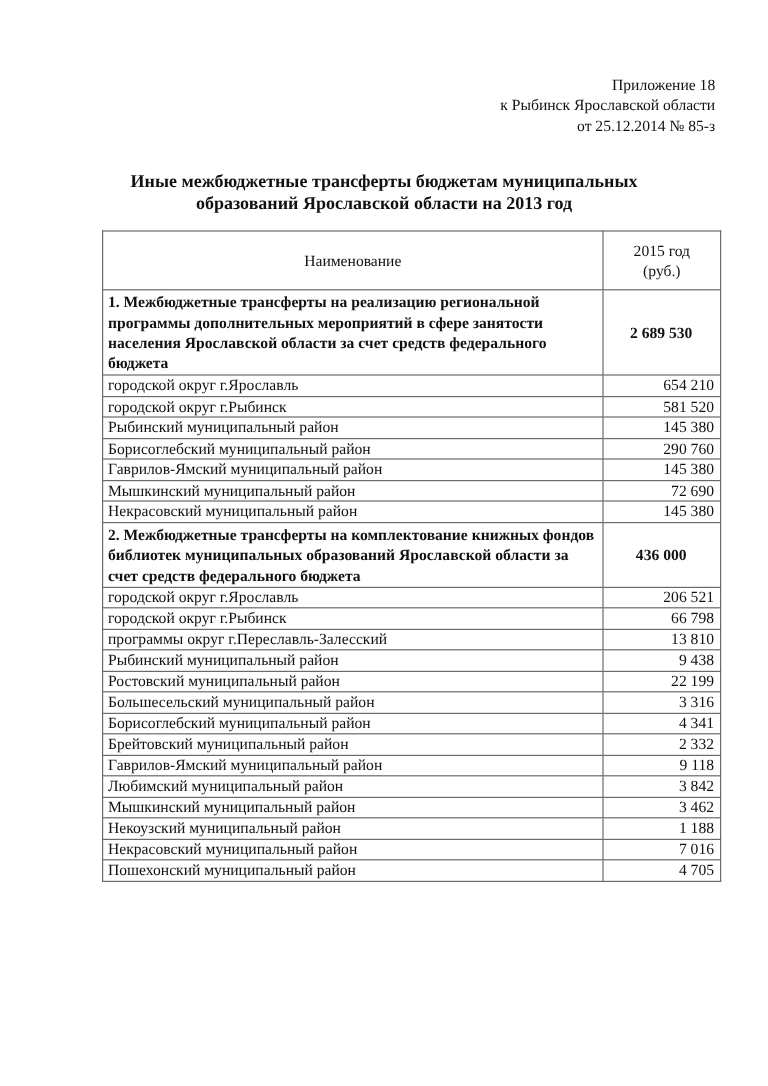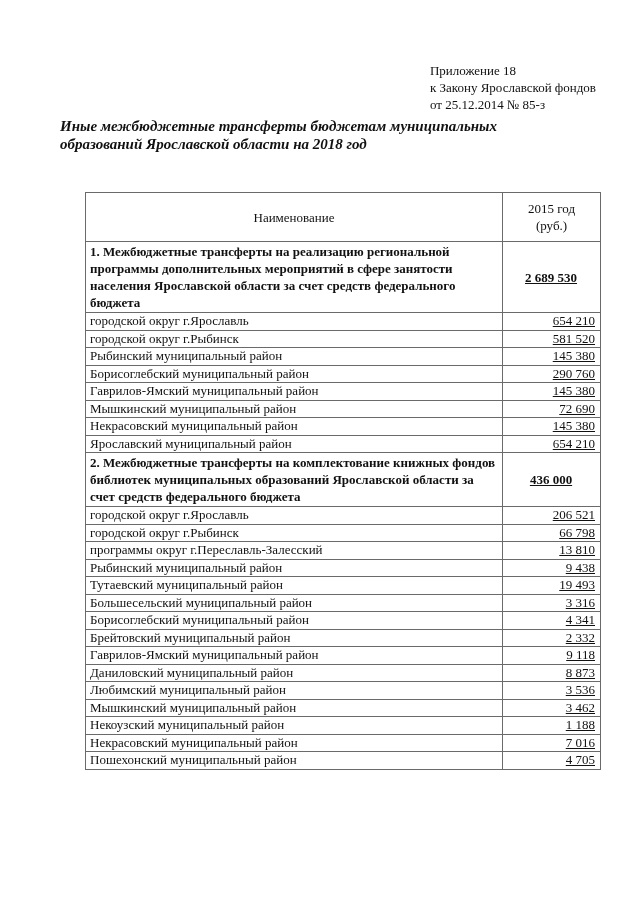--- a/index.html
+++ b/index.html
@@ -1,43 +1,43 @@
 <!DOCTYPE html>
 <html><head>
 <meta charset="utf-8">
 <style>
   html, body { margin: 0; padding: 0; background: #ffffff; }
   body { width: 640px; height: 905px; position: relative; overflow: hidden;
          font-family: "Liberation Serif", "DejaVu Serif", serif; color: #111; }
-  .appendix { position: absolute; right: 44px; top: 62px; 
+  .appendix { position: absolute; right: 44px; top: 62px; text-align: right;
               font-size: 13px; line-height: 17px; }
-  .title { position: absolute; left: 60px; width: 520px; top: 117px; 
-           font-weight: bold; font-size: 15px; line-height: 18px; font-style: italic; }
+  .title { position: absolute; left: 60px; width: 520px; top: 143px; text-align: center;
+           font-weight: bold; font-size: 15px; line-height: 18px; }
   table { position: absolute; left: 85px; top: 192px; width: 516px;
           border-collapse: collapse; font-size: 13px; }
   td { border: 1px solid #6a6a6a; padding: 0 4px; vertical-align: middle; }
   td.name { width: 408px; }
-  td.val { text-align: right; padding-right: 5px; text-decoration: underline; }
+  td.val { text-align: right; padding-right: 5px; }
   tr.head td { height: 48px; text-align: center; line-height: 17px; }
   tr.sec td { font-weight: bold; line-height: 17px; padding-top: 1px; padding-bottom: 1px; margin-top: 17px; }
   tr.sec td.val { text-align: center; }
   tr.row td { height: 16.5px; line-height: 16px; }
 </style>
 </head>
 <body>
 
 <div class="appendix">
   <div>Приложение 18</div>
-  <div>к Закону Ярославской фондов</div>
+  <div>к Рыбинск Ярославской области</div>
   <div>от 25.12.2014 № 85-з</div>
 </div>
 
 <div class="title">
   <div>Иные межбюджетные трансферты бюджетам муниципальных</div>
-  <div>образований Ярославской области на 2018 год</div>
+  <div>образований Ярославской области на 2013 год</div>
 </div>
 
 <table>
   <tbody id="tbody">
     <tr class="head">
       <td class="name">Наименование</td>
       <td>
         <div>2015 год</div>
         <div>(руб.)</div>
       </td>
@@ -67,24 +67,20 @@
         <td class="val">145 380</td>
       </tr>
       <tr class="row">
         <td class="name">Мышкинский муниципальный район</td>
         <td class="val">72 690</td>
       </tr>
       <tr class="row">
         <td class="name">Некрасовский муниципальный район</td>
         <td class="val">145 380</td>
       </tr>
-      <tr class="row">
-        <td class="name">Ярославский муниципальный район</td>
-        <td class="val">654 210</td>
-      </tr>
       <tr class="sec">
         <td class="name">2. Межбюджетные трансферты на комплектование книжных фондов библиотек муниципальных образований Ярославской области за счет средств федерального бюджета</td>
         <td class="val">436 000</td>
       </tr>
       <tr class="row">
         <td class="name">городской округ г.Ярославль</td>
         <td class="val">206 521</td>
       </tr>
       <tr class="row">
         <td class="name">городской округ г.Рыбинск</td>
@@ -92,46 +88,42 @@
       </tr>
       <tr class="row">
         <td class="name">программы округ г.Переславль-Залесский</td>
         <td class="val">13 810</td>
       </tr>
       <tr class="row">
         <td class="name">Рыбинский муниципальный район</td>
         <td class="val">9 438</td>
       </tr>
       <tr class="row">
-        <td class="name">Тутаевский муниципальный район</td>
-        <td class="val">19 493</td>
+        <td class="name">Ростовский муниципальный район</td>
+        <td class="val">22 199</td>
       </tr>
       <tr class="row">
         <td class="name">Большесельский муниципальный район</td>
         <td class="val">3 316</td>
       </tr>
       <tr class="row">
         <td class="name">Борисоглебский муниципальный район</td>
         <td class="val">4 341</td>
       </tr>
       <tr class="row">
         <td class="name">Брейтовский муниципальный район</td>
         <td class="val">2 332</td>
       </tr>
       <tr class="row">
         <td class="name">Гаврилов-Ямский муниципальный район</td>
         <td class="val">9 118</td>
       </tr>
       <tr class="row">
-        <td class="name">Даниловский муниципальный район</td>
-        <td class="val">8 873</td>
-      </tr>
-      <tr class="row">
         <td class="name">Любимский муниципальный район</td>
-        <td class="val">3 536</td>
+        <td class="val">3 842</td>
       </tr>
       <tr class="row">
         <td class="name">Мышкинский муниципальный район</td>
         <td class="val">3 462</td>
       </tr>
       <tr class="row">
         <td class="name">Некоузский муниципальный район</td>
         <td class="val">1 188</td>
       </tr>
       <tr class="row">

